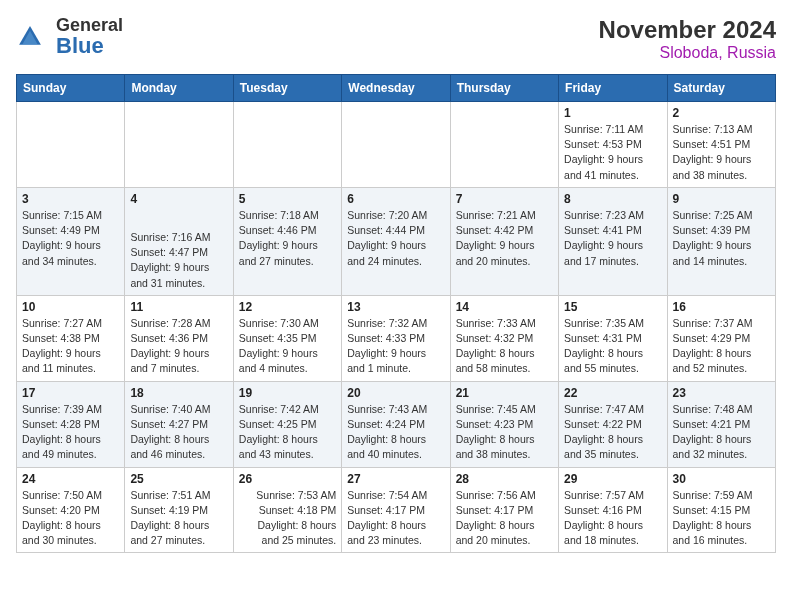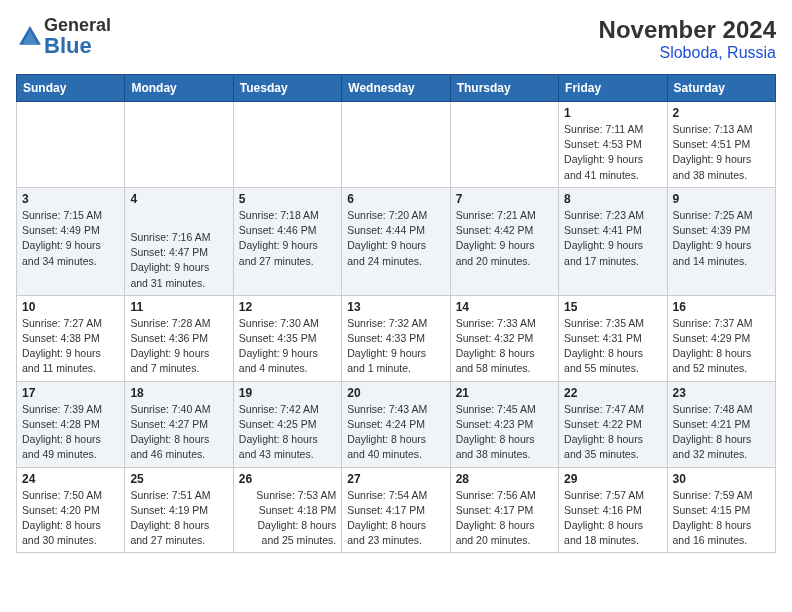--- a/index.html
+++ b/index.html
@@ -12,21 +12,21 @@
     }
     .header {
       display: flex;
       justify-content: space-between;
       align-items: flex-start;
       margin-bottom: 12px;
     }
     .logo {
       display: flex;
       align-items: center;
-      gap: 0;
+      gap: 12px;
     }
     .logo-text-general {
       font-size: 18px;
       font-weight: bold;
       color: #333;
       line-height: 1;
     }
     .logo-text-blue {
       font-size: 22px;
       font-weight: bold;
@@ -40,21 +40,21 @@
     .title-block {
       text-align: right;
     }
     .month-title {
       font-size: 24px;
       font-weight: bold;
       color: #333;
     }
     .location {
       font-size: 16px;
-      color: #1d4ed8;
+      color: #a21caf;
     }
     .calendar {
       width: 100%;
       border-collapse: collapse;
       font-size: 11px;
       padding-left: 12px;
     }
     .calendar th {
       background: #2b6cb0;
       color: #fff;

